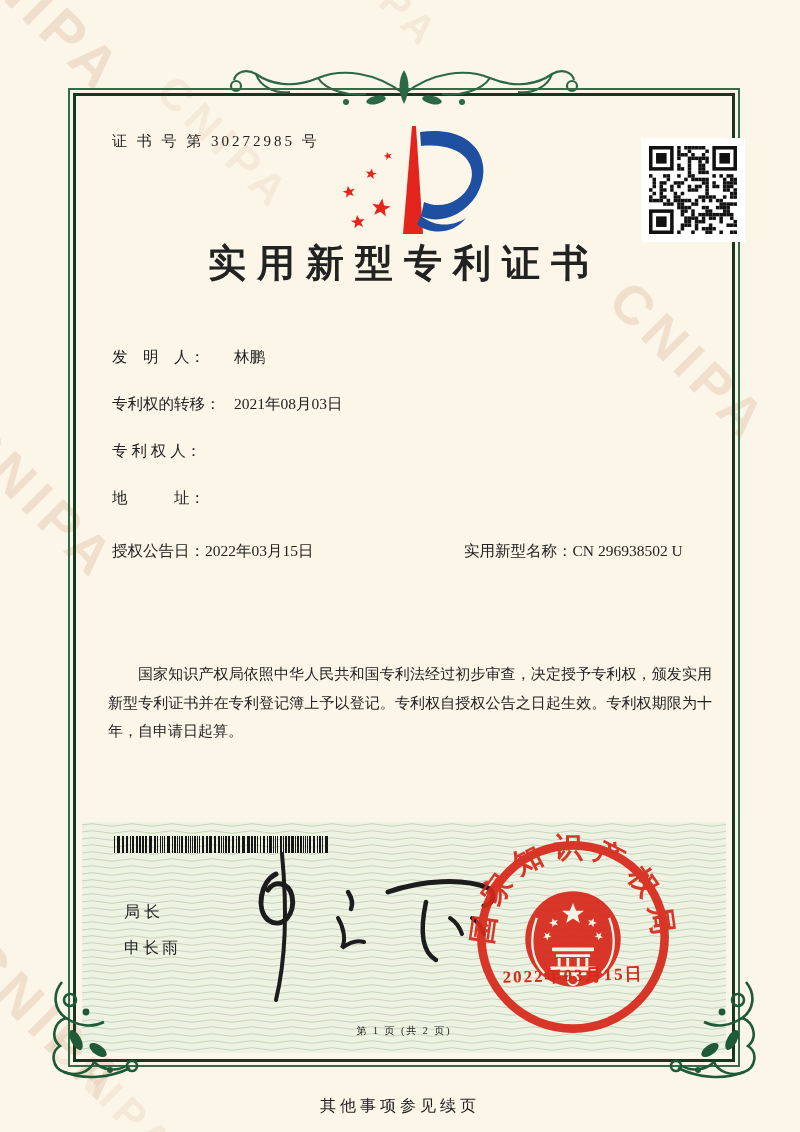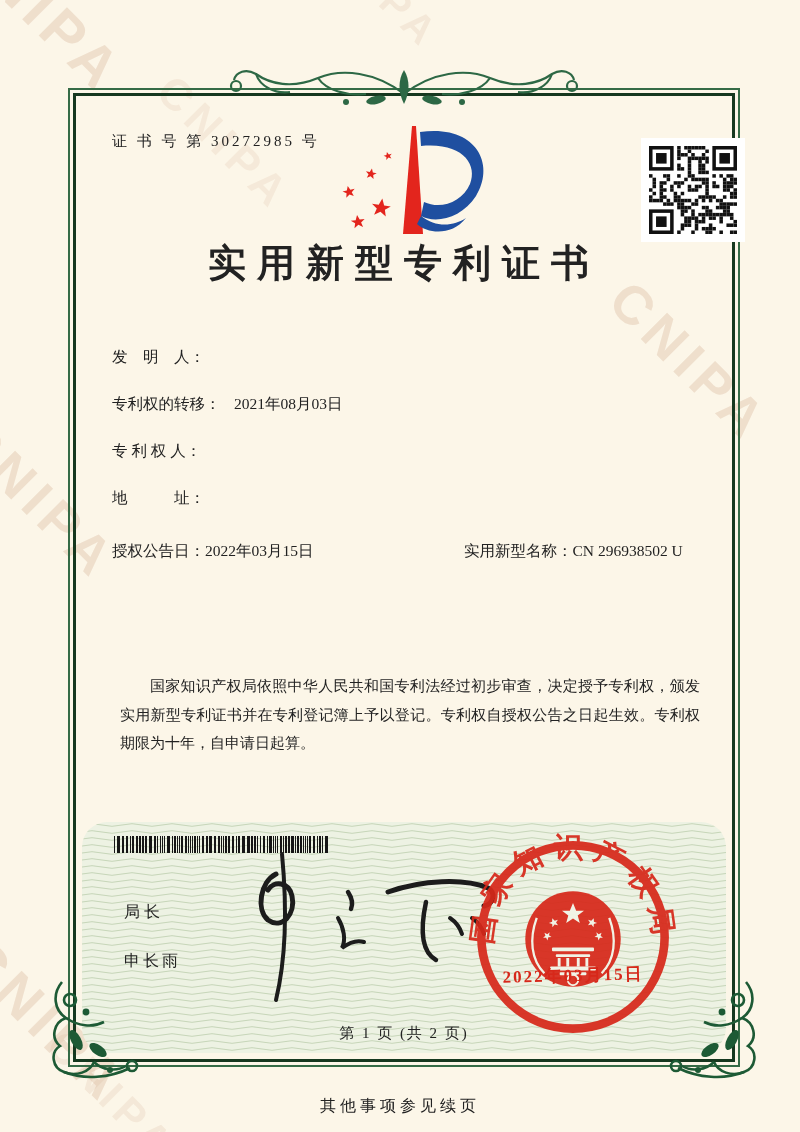--- a/index.html
+++ b/index.html
@@ -25,31 +25,31 @@
   .title{position:absolute;left:0;top:142px;width:100%;text-align:center;
     font-size:38px;font-weight:bold;letter-spacing:11px;}
   .fields{position:absolute;left:36px;top:248px;width:600px;font-size:15.5px;line-height:25px;}
   .row{display:flex;margin-bottom:22px;}
   .row .lbl{width:122px;flex:none;}
   .row .val{flex:1;}
   .grant-row{display:flex;margin-bottom:0;margin-top:28px;}
   .grant-row .pair1{width:352px;display:flex;}
   .grant-row .pair2{display:flex;}
   .paras{position:absolute;left:32px;top:564px;width:604px;font-size:15px;line-height:28.5px;text-align:justify;}
-  .paras p{margin:12px;text-indent:2em;}
-  .band{position:absolute;left:6px;right:6px;bottom:6px;height:231px;background:#edf2e3;overflow:hidden;border-radius:25px;}
+  .paras p{margin:0;text-indent:2em;}
+  .band{position:absolute;left:6px;right:6px;bottom:6px;height:231px;background:#edf2e3;overflow:hidden;}
   .band svg.waves{position:absolute;left:0;top:0;}
   .barcode{position:absolute;left:32px;top:14px;}
   .sig-role{position:absolute;left:42px;top:80px;font-size:16px;letter-spacing:4px;}
-  .sig-name{position:absolute;left:42px;top:129px;font-size:16px;letter-spacing:3px;}
+  .sig-name{position:absolute;left:42px;top:116px;font-size:16px;letter-spacing:3px;}
   .signature{position:absolute;left:130px;top:26px;}
   .seal{position:absolute;left:386px;top:10px;}
   .seal-date{position:absolute;left:368px;top:142px;width:246px;text-align:center;
     font-size:17px;font-weight:bold;color:#d7281a;letter-spacing:2px;transform:rotate(-1.5deg);}
-  .page-info{position:absolute;left:0;top:202px;width:100%;text-align:center;font-size:15px;letter-spacing:2px;}
+  .page-info{position:absolute;left:0;top:202px;width:100%;text-align:center;font-size:10px;letter-spacing:2px;}
   .cont-note{position:absolute;left:0;top:1080px;width:100%;text-align:center;z-index:1;
     font-size:16px;letter-spacing:4px;margin-top:16px;}
   .orn-top{position:absolute;left:156px;top:-26px;z-index:3;}
   .orn-bl{position:absolute;left:-24px;top:890px;z-index:3;}
   .orn-br{position:absolute;right:-24px;top:890px;z-index:3;transform:scaleX(-1);}
 </style>
 </head>
 <body>
 
 <div class="watermark" style="left:-66px;top:-26px;font-size:58px;">CNIPA</div>
@@ -357,20 +357,21 @@
             <rect x="1" y="19" width="5" height="5" fill="#fff"></rect>
             <rect x="2" y="20" width="3" height="3" fill="#111"></rect>
           </svg>
     </div>
 
     <div class="title">实用新型专利证书</div>
 
     <div class="fields">
       <div class="row">
         <span class="lbl">发　明　人：</span>
+        <span class="val">林鹏</span>
       </div>
       <div class="row">
         <span class="lbl">专利权的转移：</span>
         <span class="val">2021年08月03日</span>
       </div>
       <div class="row">
         <span class="lbl">专 利 权 人：</span>
       </div>
       <div class="row">
         <span class="lbl">地　　　址：</span>

